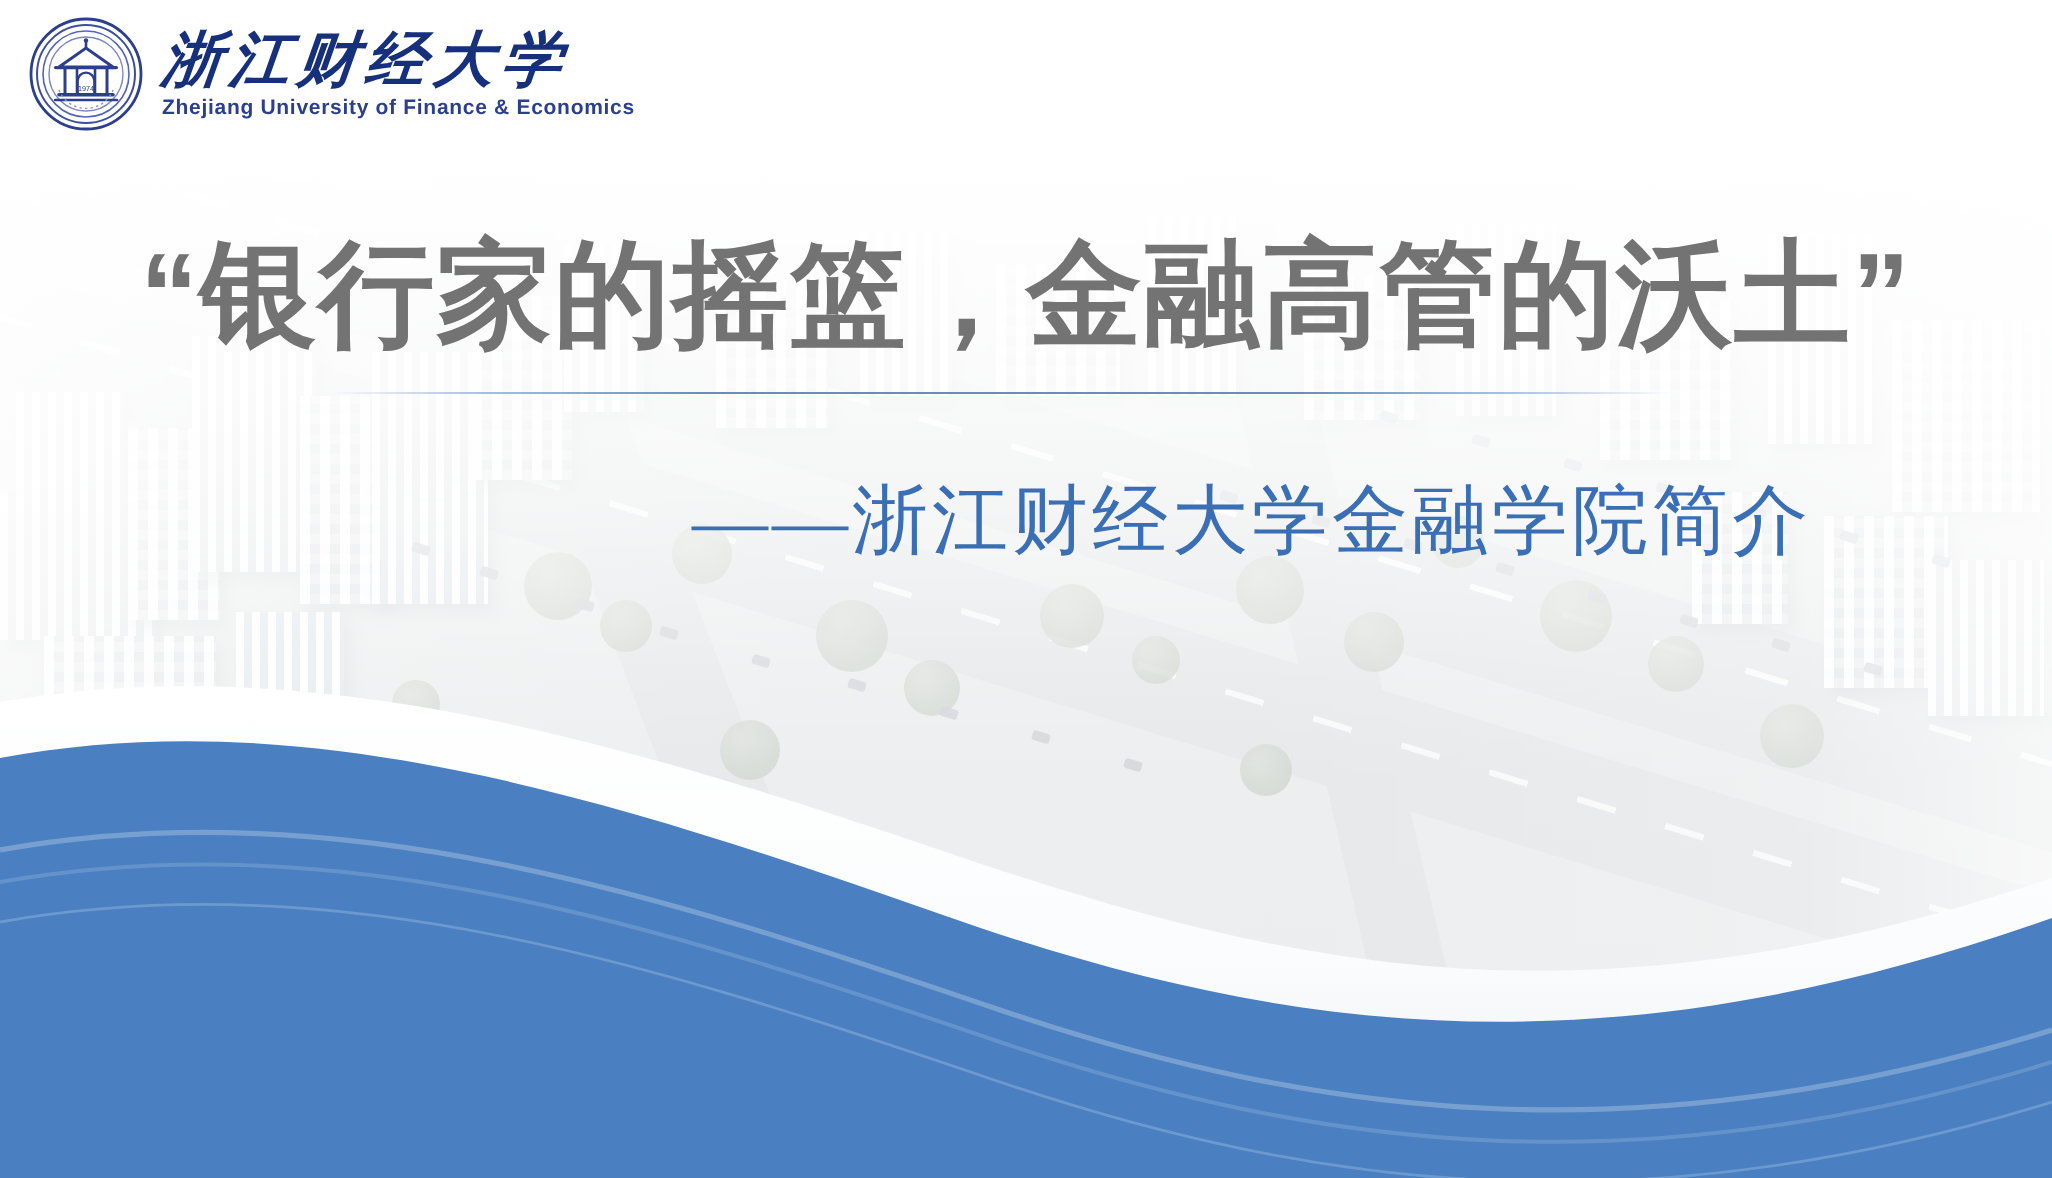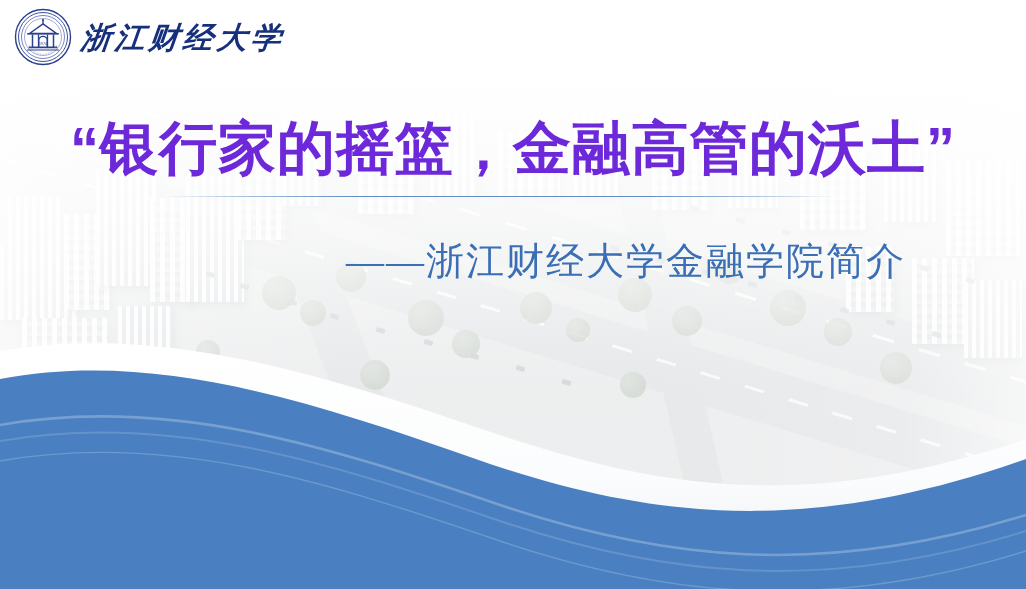--- a/index.html
+++ b/index.html
@@ -206,21 +206,21 @@
   }
   .main-title {
     position: absolute;
     left: 0; top: 114px;
     width: 1026px;
     text-align: center;
     font-family: "Liberation Sans", sans-serif;
     font-size: 58px;
     font-weight: 700;
     letter-spacing: 1px;
-    color: #6d28d9;
+    color: #737373;
     line-height: 1.18;
     white-space: nowrap;
   }
   .divider {
     position: absolute;
     left: 165px; top: 196px;
     width: 672px;
     height: 1px;
     background: linear-gradient(90deg,
       rgba(91,137,193,0) 0%,
@@ -369,20 +369,21 @@
           <path d="M13.5 42 L44.5 42" stroke="#2b3f8d" stroke-width="1.2" stroke-linecap="round"></path>
 
           <text x="29" y="37.4" font-family="Liberation Sans, sans-serif" font-size="3.6" fill="#2b3f8d" text-anchor="middle">1974</text>
 
           <path id="arcpath" d="M13 34 A16 16 0 0 0 45 34" fill="none"></path>
           <path d="M15.5 37 A14.5 14.5 0 0 0 42.5 37" fill="none" stroke="#8b96c8" stroke-width=".7" stroke-dasharray="1.2 1.6"></path>
         </svg>
       </div>
       <div class="logo-text-block">
         <span class="logo-cn">浙江财经大学</span>
+        <span class="logo-en">Zhejiang University of Finance &amp; Economics</span>
       </div>
     </div>
   </div>
 
   <div class="title-block">
     <div class="main-title">“银行家的摇篮，金融高管的沃土”</div>
     <div class="divider"></div>
     <div class="subtitle">——浙江财经大学金融学院简介</div>
   </div>
 

